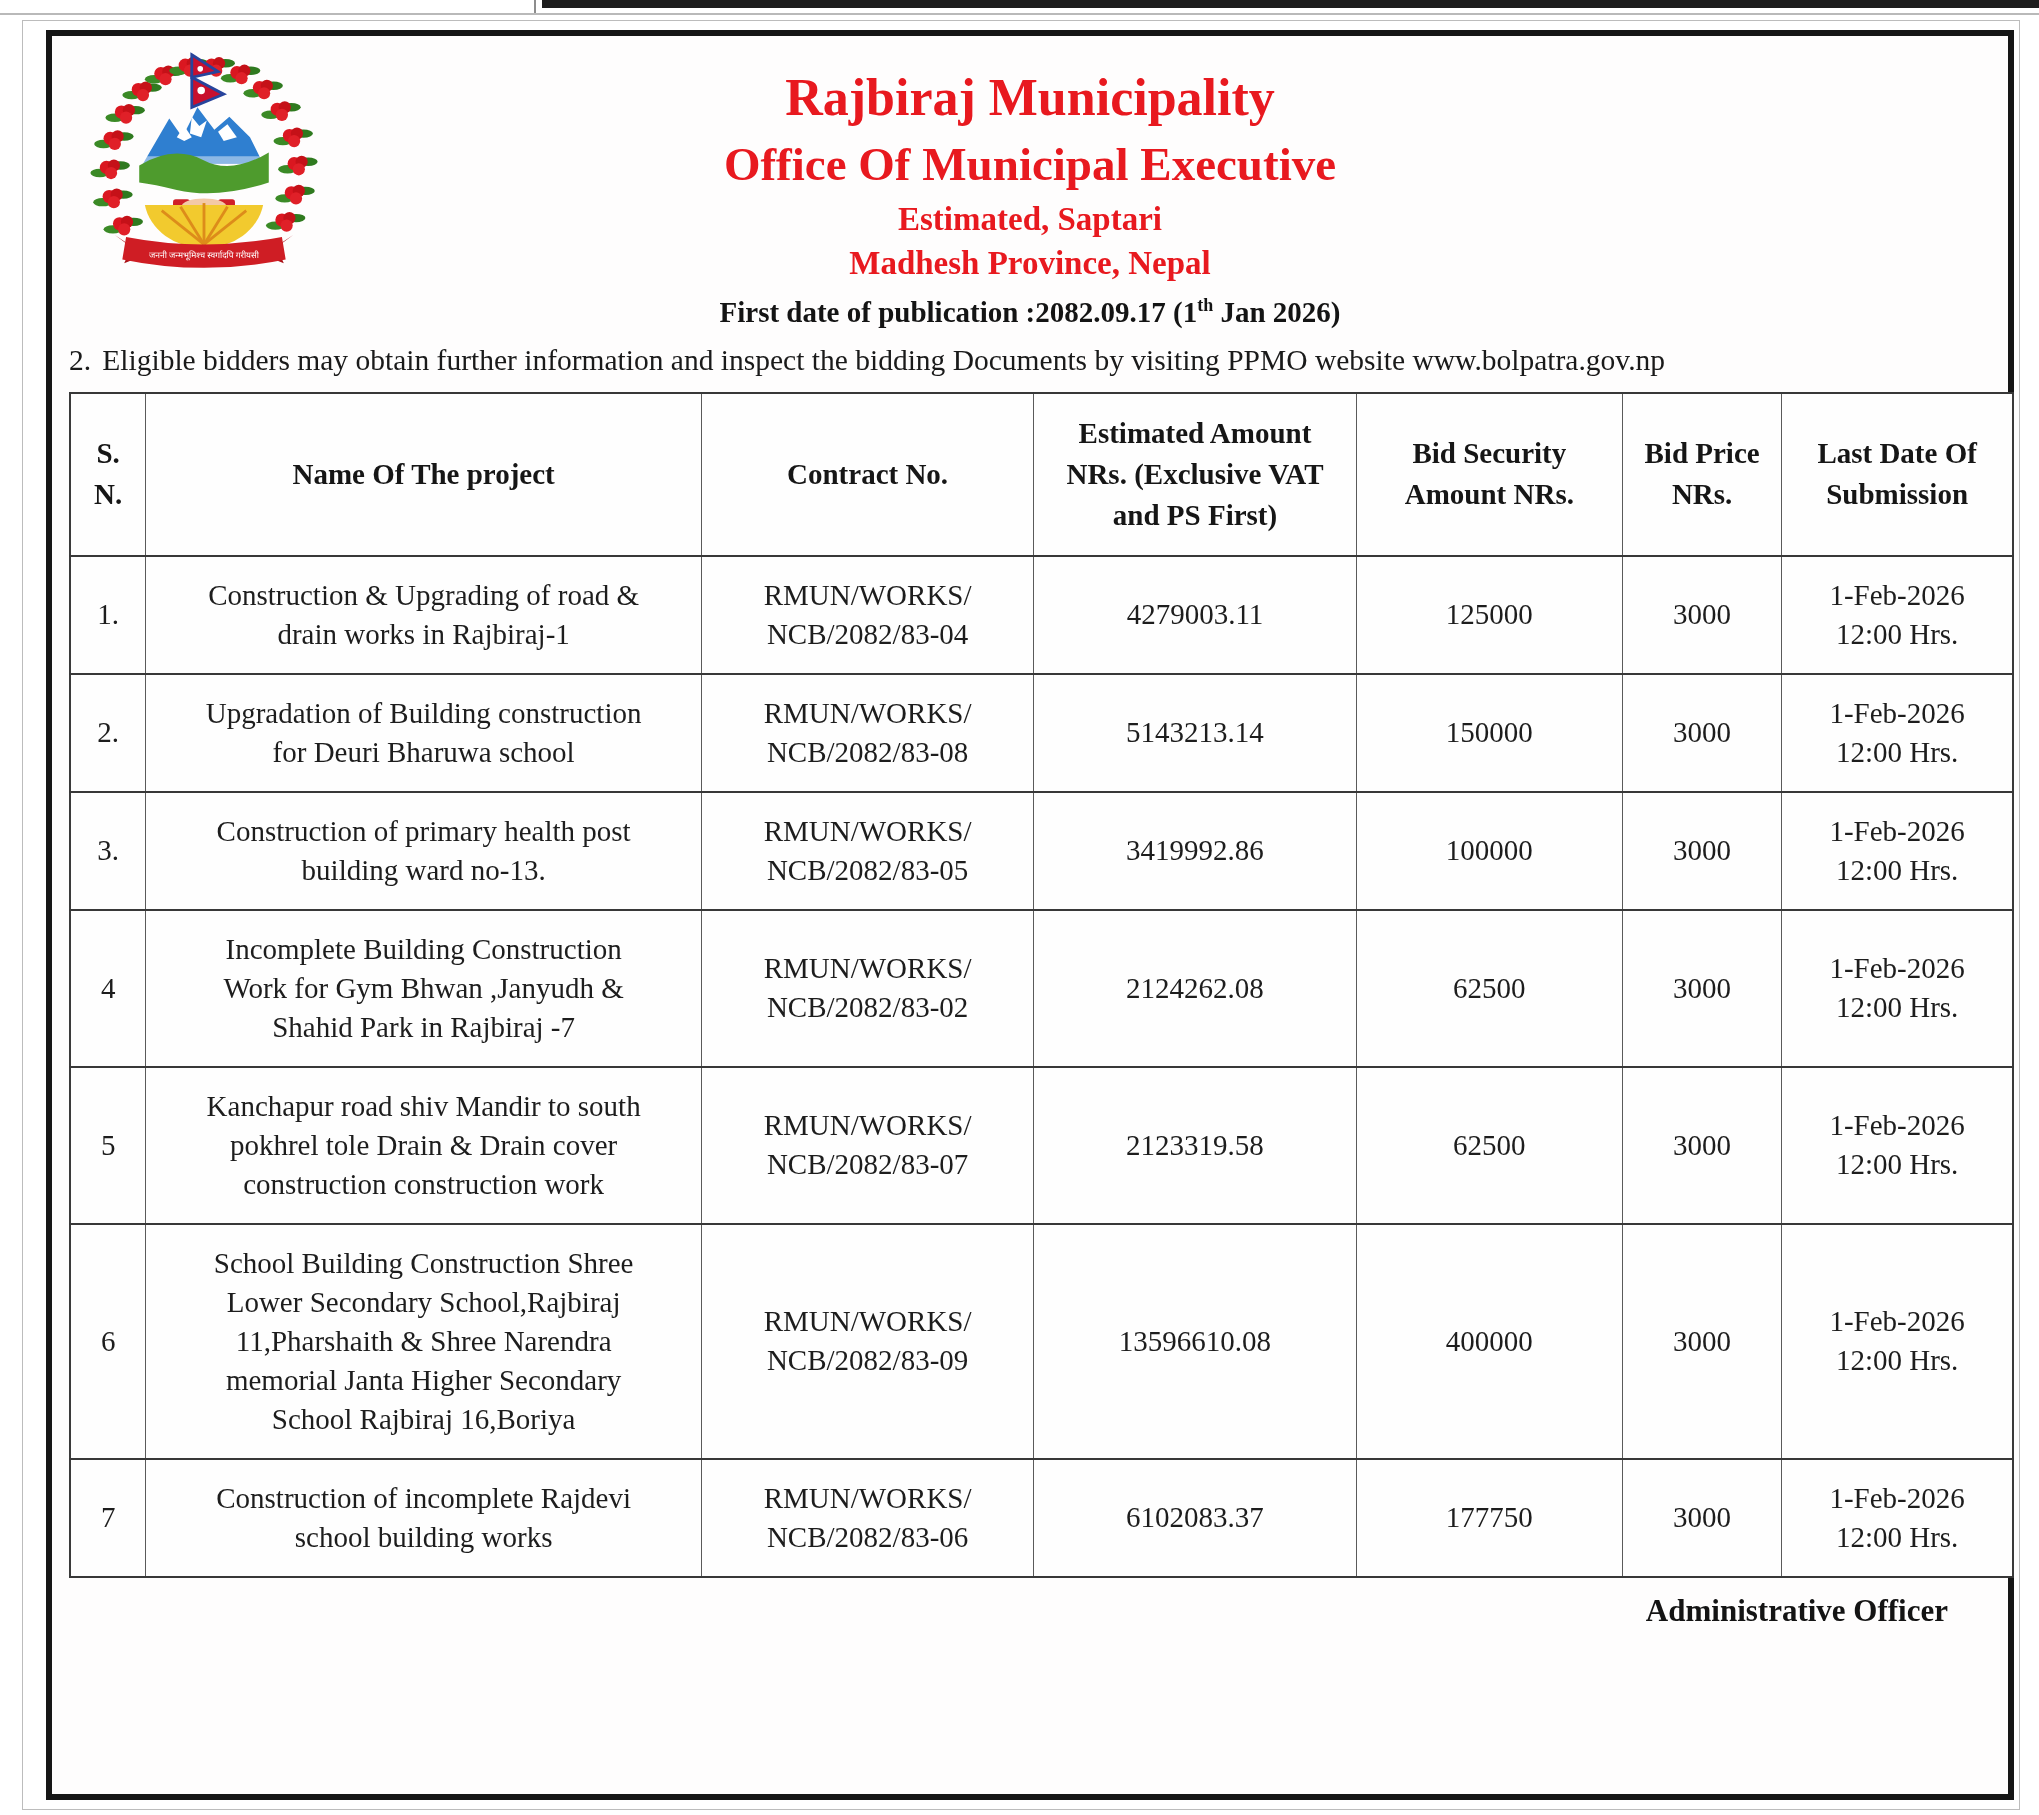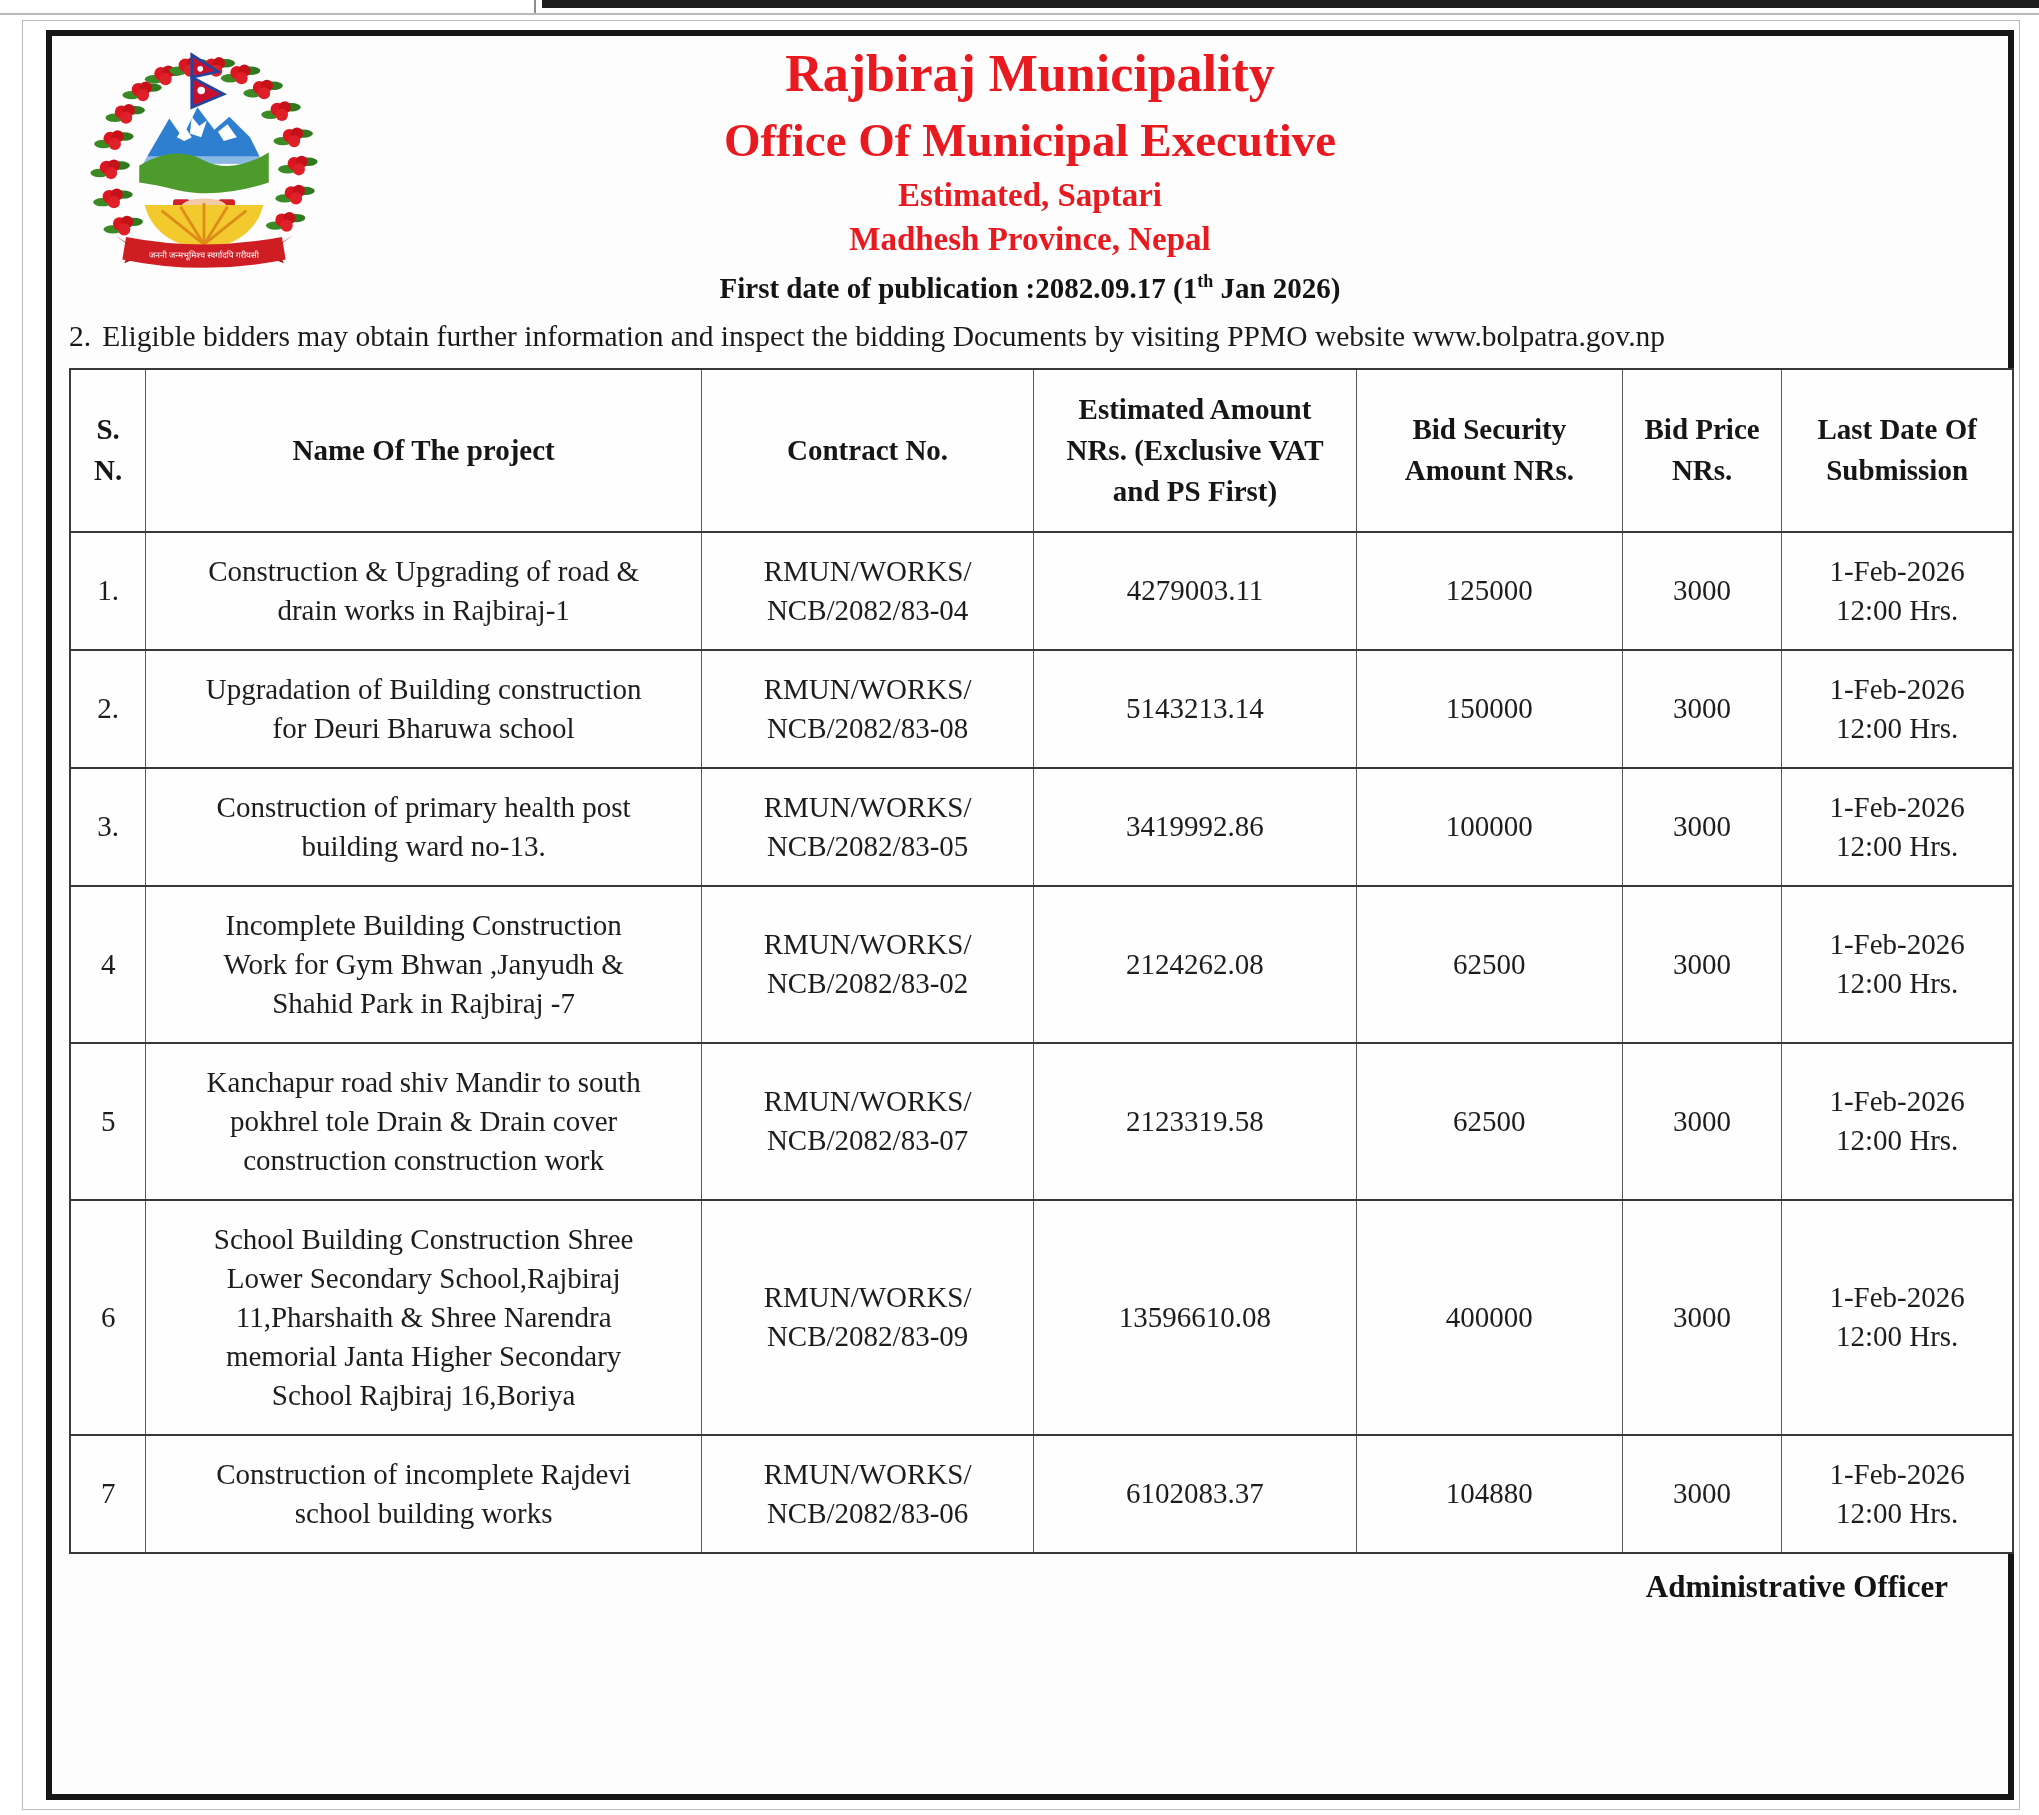--- a/index.html
+++ b/index.html
@@ -12,21 +12,21 @@
 
   
   .outer-frame{position:absolute;left:21.5px;top:19.7px;width:1998px;height:1790px;border:1.9px solid #bcbcbc;box-sizing:border-box;}
   .main-box{position:absolute;left:46px;top:30px;width:1968px;height:1770px;border:6.6px solid #161616;box-sizing:border-box;background:#fefdfd;}
   .content{position:relative;width:100%;height:100%;padding:0 17px;box-sizing:border-box;}
 
   
   .emblem{position:absolute;left:34px;top:15px;width:236px;height:230px;}
 
   
-  .header-block{padding-top:3px;text-align:center;color:var(--red,#e8191f);}
+  .header-block{padding-top:27px;text-align:center;color:var(--red,#e8191f);}
   .t1{font-size:52px;font-weight:bold;line-height:58px;margin-top:5.6px;}
   .t2{font-size:47px;font-weight:bold;line-height:52px;margin-top:11.2px;}
   .t3{font-size:33px;font-weight:bold;line-height:37px;margin-top:11.2px;}
   .t4{font-size:33px;font-weight:bold;line-height:37px;margin-top:7.5px;}
   .banner{margin:13px auto 0;width:974px;height:82px;background:var(--banner,#171717);color:#ffffff;font-weight:bold;font-size:50px;line-height:81px;text-align:center;letter-spacing:0.9px;}
   .publine{margin-top:13px;text-align:center;font-weight:bold;font-size:29px;color:#141414;}
   .publine sup{font-size:18px;}
 
   
   .notices{margin-top:9.4px;color:#1a1a1a;}
@@ -239,21 +239,21 @@
             <td>1-Feb-2026
 12:00 Hrs.</td>
           </tr>
           <tr>
             <td>7</td>
             <td>Construction of incomplete Rajdevi
 school building works</td>
             <td>RMUN/WORKS/
 NCB/2082/83-06</td>
             <td>6102083.37</td>
-            <td>104880</td>
+            <td>177750</td>
             <td>3000</td>
             <td>1-Feb-2026
 12:00 Hrs.</td>
           </tr>
         </tbody>
     </table>
 
     <div class="footer-sign">Administrative Officer</div>
 
   </div>

